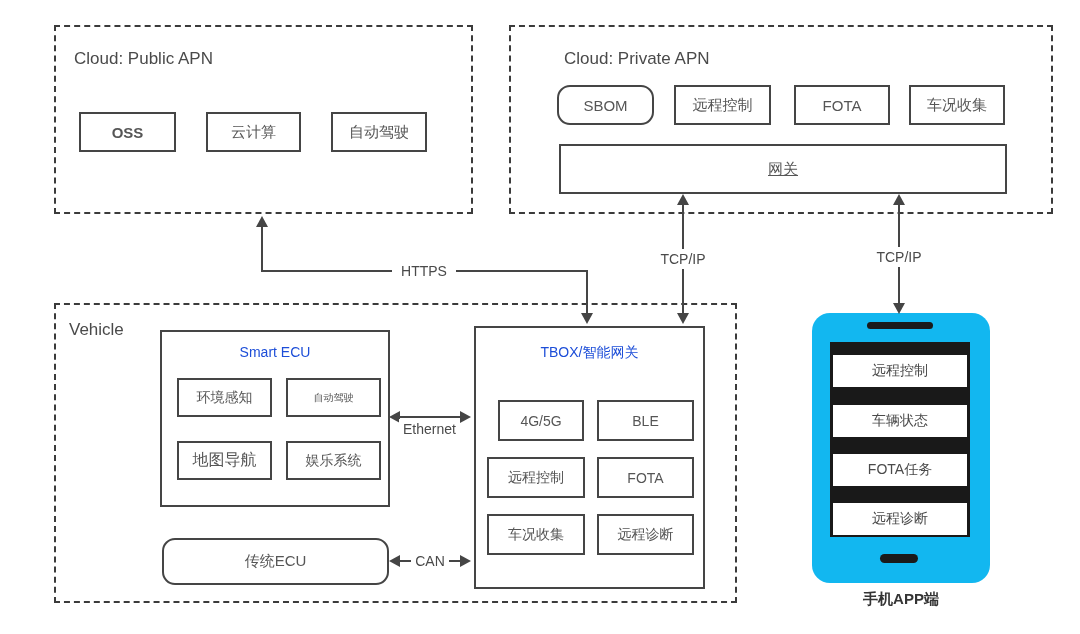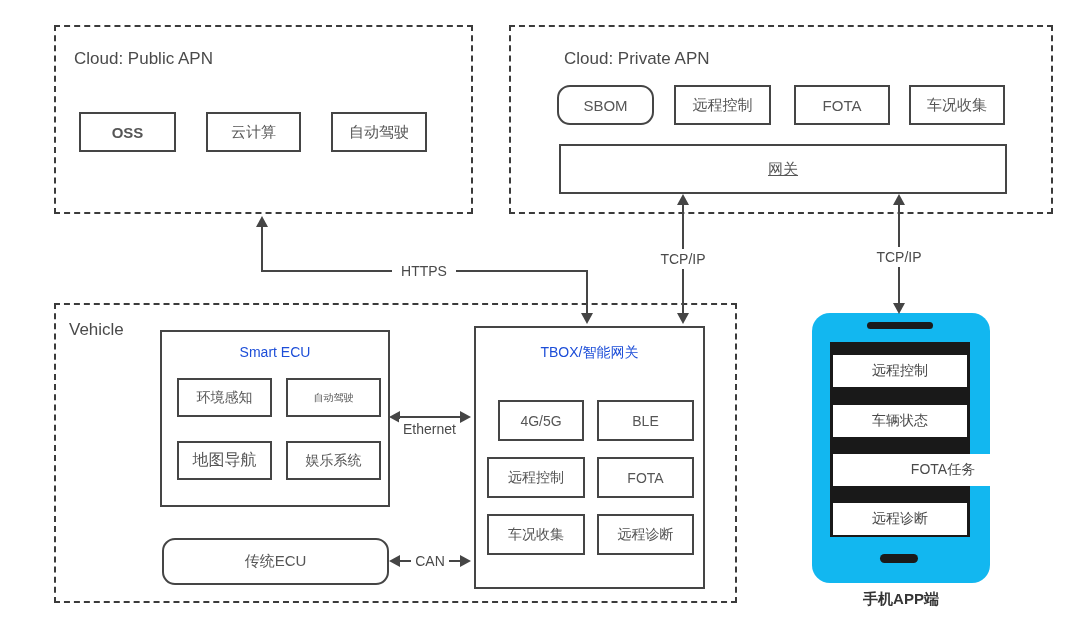--- a/index.html
+++ b/index.html
@@ -84,21 +84,21 @@
       <div class="node" style="left:11px;top:186px;width:98px;height:41px;font-size:14px;">车况收集</div>
       <div class="node" style="left:121px;top:186px;width:97px;height:41px;font-size:14px;">远程诊断</div>
     </div>
   </div>
 
   <div id="phone">
     <div class="speaker"></div>
     <div class="screen">
       <div class="app-btn" style="top:13px;">远程控制</div>
       <div class="app-btn" style="top:63px;">车辆状态</div>
-      <div class="app-btn" style="top:112px;padding-left:43px;">FOTA任务</div>
+      <div class="app-btn" style="top:112px;">FOTA任务</div>
       <div class="app-btn" style="top:161px;">远程诊断</div>
     </div>
     <div class="home"></div>
   </div>
   <div id="phone-caption">手机APP端</div>
 
   <div class="tri tri-up" style="left:256px;top:216px;"></div>
   <div class="line" style="left:261px;top:227px;width:2px;height:45px;"></div>
   <div class="line" style="left:261px;top:270px;width:327px;height:2px;"></div>
   <div class="line" style="left:586px;top:272px;width:2px;height:42px;"></div>

